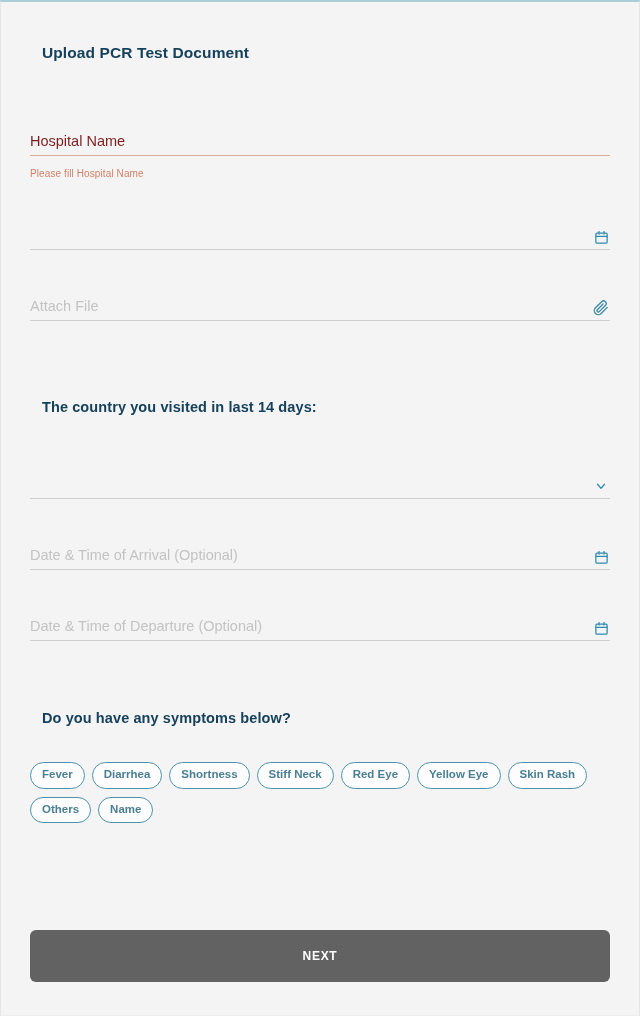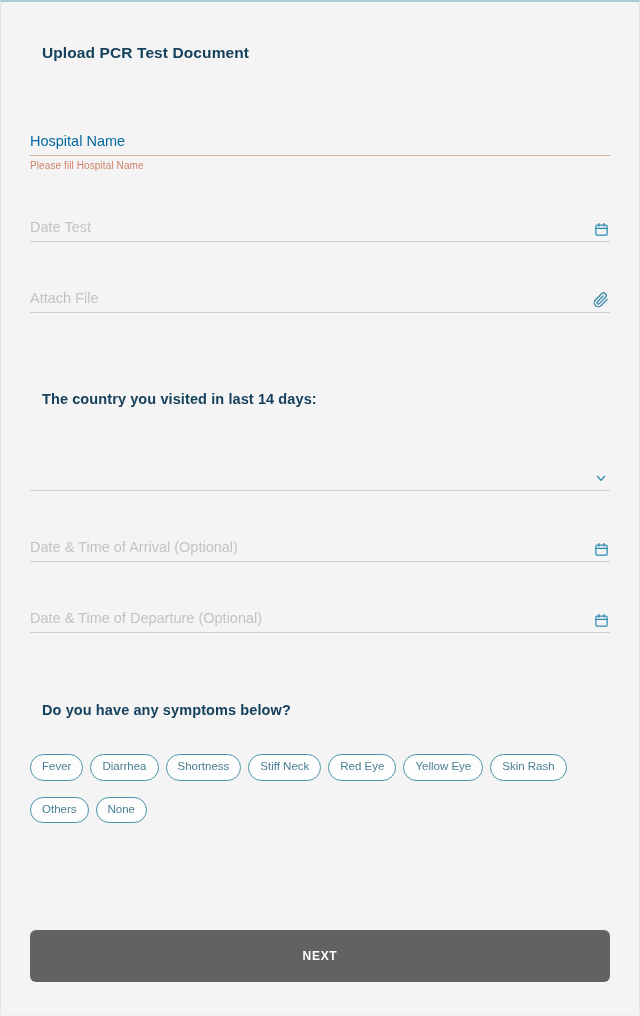--- a/index.html
+++ b/index.html
@@ -56,46 +56,47 @@
   .field.error { border-bottom: 1px solid #dbaf9f; }
 
   .field-placeholder {
     font-size: 14.5px;
     color: #c3c3c3;
     line-height: 20px;
     padding-bottom: 4px;
     flex: 1;
     white-space: nowrap;
   }
-  .field.error .field-placeholder { color: #0369a1; }
+  .field.error .field-placeholder { color: #7f1d1d; }
 
   .field-icon {
     position: absolute;
     right: 0;
     bottom: 3px;
     width: 18px;
     height: 18px;
     display: flex;
     align-items: center;
     justify-content: center;
     cursor: pointer;
   }
 
   .error-text {
     font-size: 10px;
     color: #d08268;
-    margin-top: 4px;
+    margin-top: 12px;
     letter-spacing: 0.1px;
   }
 
   
   .chips {
     display: flex;
     flex-wrap: wrap;
-    gap: 16px 7px;
+    gap: 8px 7px;
+    font-weight: bold;
   }
   .chip {
     border: 1px solid #4b93ab;
     border-radius: 20px;
     background: #fdfdfd;
     color: #4a7f93;
     font-size: 11.5px;
     line-height: 1;
     padding: 6px 11px 7px 11px;
     white-space: nowrap;
@@ -141,21 +142,20 @@
   <div class="sp-1"></div>
 
   <div class="field error">
     <span class="field-placeholder">Hospital Name</span>
   </div>
   <div class="error-text">Please fill Hospital Name</div>
 
   <div class="sp-2"></div>
 
   <div class="field">
-    <span class="field-placeholder">Date Test</span>
     <span class="field-icon">
       <svg width="15" height="15" viewBox="0 0 24 24" fill="none" stroke="#2e8bb0" stroke-width="2" stroke-linecap="round" stroke-linejoin="round">
         <rect x="3" y="5" width="18" height="16" rx="2"></rect>
         <line x1="3" y1="10" x2="21" y2="10"></line>
         <line x1="8" y1="2.5" x2="8" y2="6.5"></line>
         <line x1="16" y1="2.5" x2="16" y2="6.5"></line>
       </svg>
     </span>
   </div>
 
@@ -220,18 +220,18 @@
 
   <div class="chips" id="symptom-chips">
       <div class="chip">Fever</div>
       <div class="chip">Diarrhea</div>
       <div class="chip">Shortness</div>
       <div class="chip">Stiff Neck</div>
       <div class="chip">Red Eye</div>
       <div class="chip">Yellow Eye</div>
       <div class="chip">Skin Rash</div>
       <div class="chip">Others</div>
-      <div class="chip">None</div>
+      <div class="chip">Name</div>
     </div>
 
   <button class="next-button">NEXT</button>
 
 </div>
 
 </body></html>

